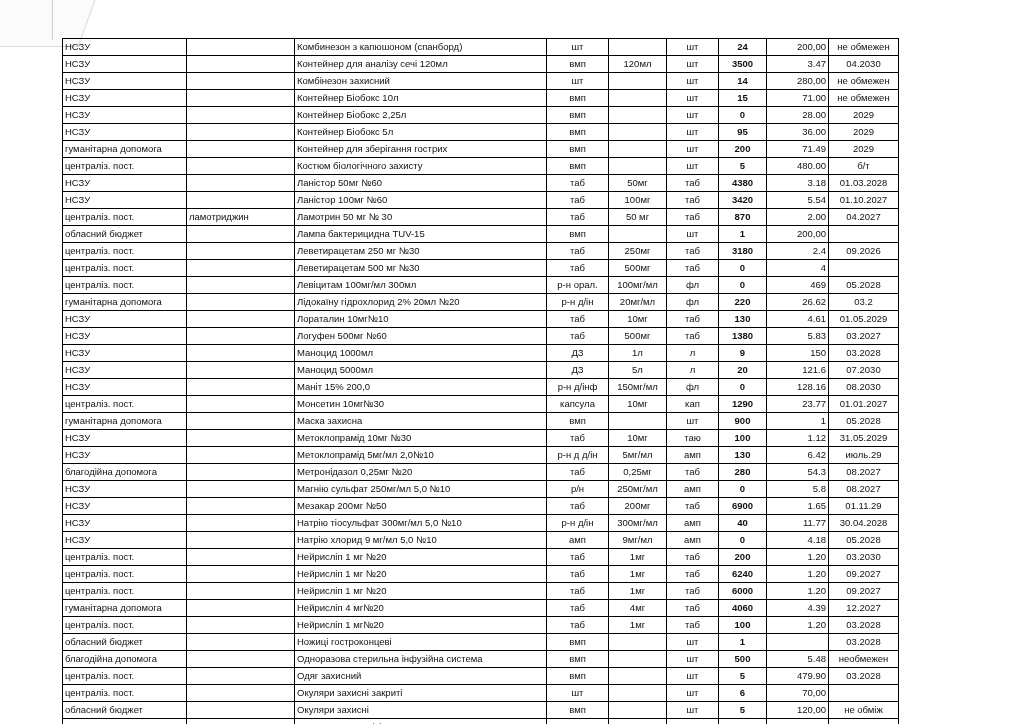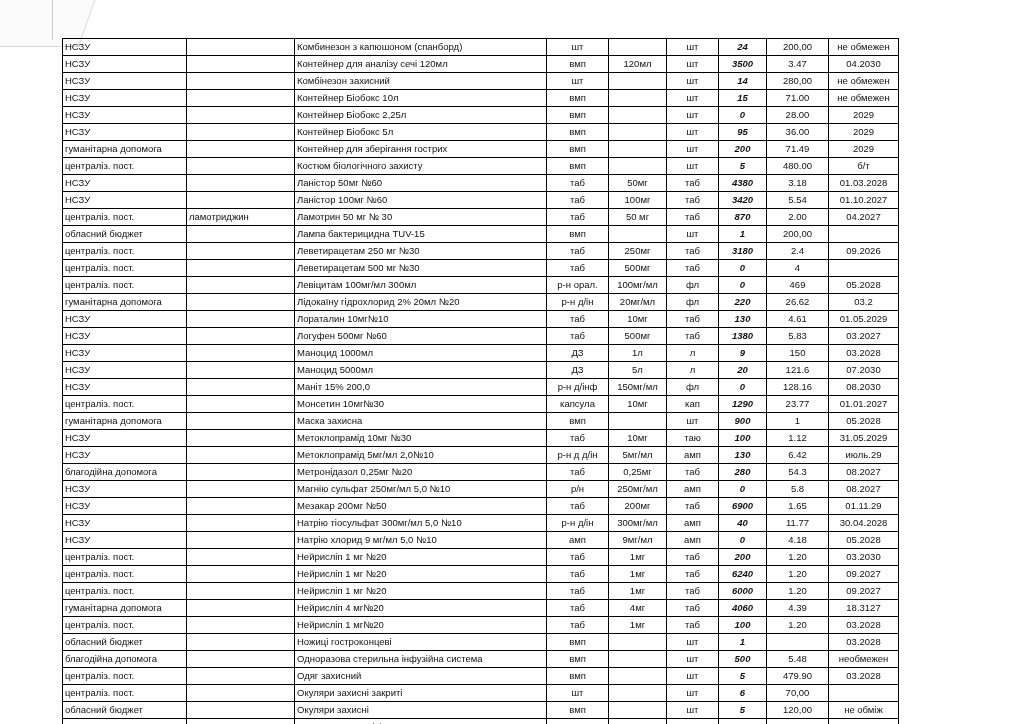--- a/index.html
+++ b/index.html
@@ -73,22 +73,22 @@
   col.c-name    { width: 252px; }
   col.c-unit1   { width: 62px; }
   col.c-dose    { width: 58px; }
   col.c-unit2   { width: 52px; }
   col.c-qty     { width: 48px; }
   col.c-price   { width: 62px; }
   col.c-exp     { width: 70px; }
 
   .c-left   { text-align: left; }
   .c-center { text-align: center; }
-  .c-right  { text-align: center; }
-  .qty      { text-align: center; font-weight: bold; font-style: italic; }
+  .c-right  { text-align: right; }
+  .qty      { text-align: center; font-weight: bold; }
   .bold     { font-weight: normal; }
 </style>
 </head>
 <body>
 
 <div class="scan-shadow-top"></div>
 <div class="scan-corner"></div>
 <div class="scan-edge-left"></div>
 
 <div class="sheet">
@@ -470,21 +470,21 @@
         </tr>
         <tr>
           <td class="c-left">гуманітарна допомога</td>
           <td class="c-left"></td>
           <td class="c-left">Нейрисліп 4 мг№20</td>
           <td class="c-center">таб</td>
           <td class="c-center">4мг</td>
           <td class="c-center">таб</td>
           <td class="qty">4060</td>
           <td class="c-right">4.39</td>
-          <td class="c-center">18.3127</td>
+          <td class="c-center">12.2027</td>
         </tr>
         <tr>
           <td class="c-left">централіз. пост.</td>
           <td class="c-left"></td>
           <td class="c-left">Нейрисліп 1 мг№20</td>
           <td class="c-center">таб</td>
           <td class="c-center">1мг</td>
           <td class="c-center">таб</td>
           <td class="qty">100</td>
           <td class="c-right">1.20</td>

